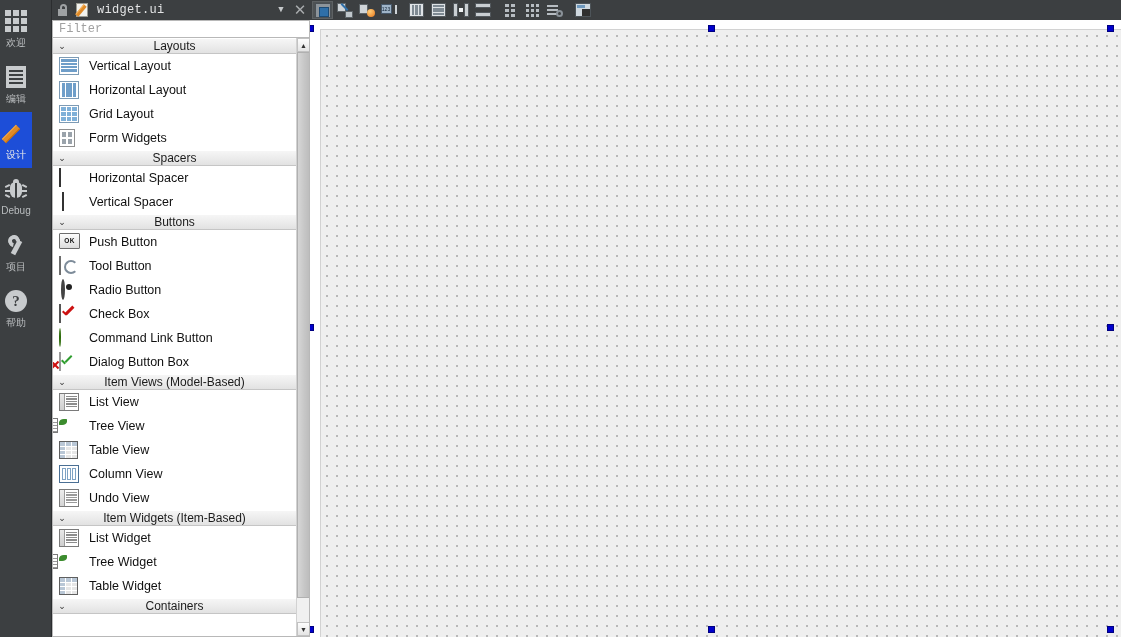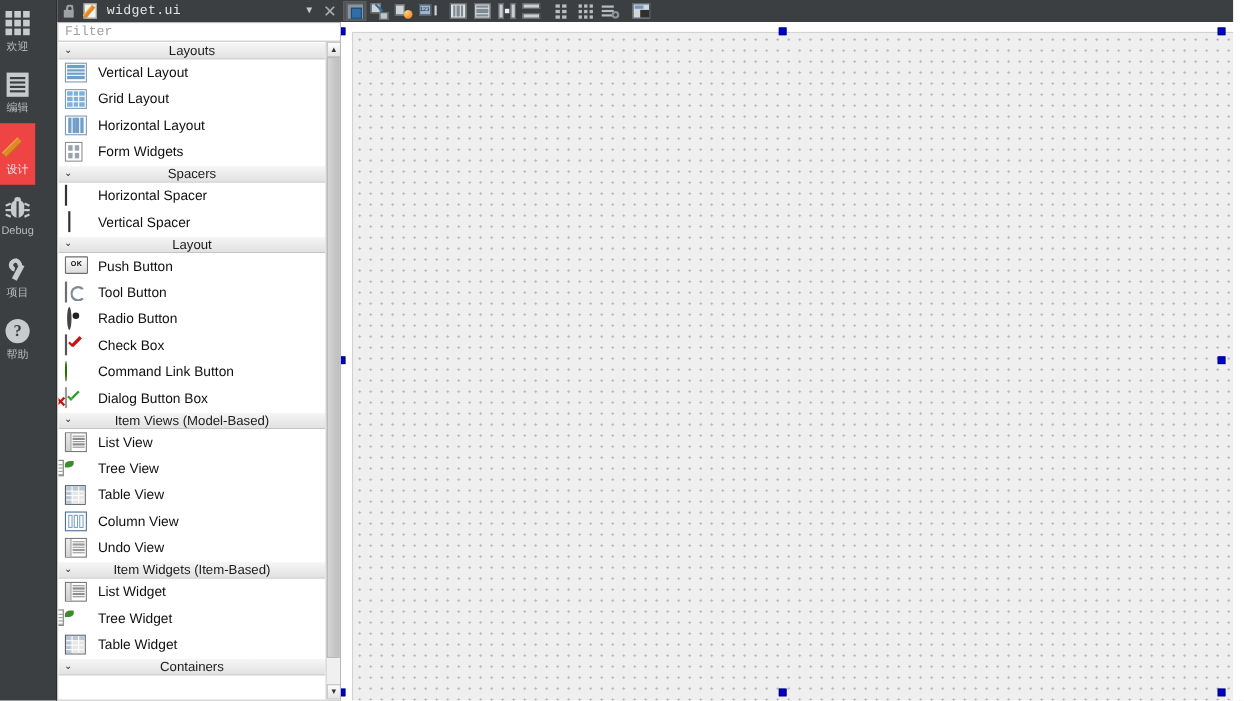--- a/index.html
+++ b/index.html
@@ -26,21 +26,21 @@
     border-right: 1px solid #2b2d2f;
   }
   .mode-item {
     width: 32px; height: 56px;
     display: flex; flex-direction: column;
     align-items: center; justify-content: center;
     color: #b5b8ba;
     cursor: pointer;
     position: relative;
   }
-  .mode-item.active { background: #ef4444; }
+  .mode-item.active { background: #1d4ed8; }
   .mode-glyph {
     width: 26px; height: 26px;
     display: flex; align-items: center; justify-content: center;
     margin-bottom: 3px;
   }
   .mode-label {
     font-size: 10px;
     line-height: 11px;
     letter-spacing: 0px;
     color: #b9bcbe;
@@ -441,44 +441,44 @@
                 <i></i>
                 <i></i>
                 <i></i>
                 <i></i>
               </span>
             </span>
             <span class="w-label">Vertical Layout</span>
           </div>
           <div class="w-item">
             <span class="w-ico">
+              <span class="ico-hlayout">
+                <i></i>
+                <i></i>
+                <i></i>
+                <i></i>
+              </span>
+            </span>
+            <span class="w-label">Horizontal Layout</span>
+          </div>
+          <div class="w-item">
+            <span class="w-ico">
               <span class="ico-glayout">
                 <i></i>
                 <i></i>
                 <i></i>
                 <i></i>
                 <i></i>
                 <i></i>
                 <i></i>
                 <i></i>
                 <i></i>
               </span>
             </span>
             <span class="w-label">Grid Layout</span>
-          </div>
-          <div class="w-item">
-            <span class="w-ico">
-              <span class="ico-hlayout">
-                <i></i>
-                <i></i>
-                <i></i>
-                <i></i>
-              </span>
-            </span>
-            <span class="w-label">Horizontal Layout</span>
           </div>
           <div class="w-item">
             <span class="w-ico">
               <span class="ico-flayout">
                 <i></i>
                 <i></i>
                 <i></i>
                 <i></i>
               </span>
             </span>
@@ -491,21 +491,21 @@
           <div class="w-item">
             <span class="w-ico"><span class="ico-hspacer"></span></span>
             <span class="w-label">Horizontal Spacer</span>
           </div>
           <div class="w-item">
             <span class="w-ico"><span class="ico-vspacer"></span></span>
             <span class="w-label">Vertical Spacer</span>
           </div>
           <div class="group-header">
             <span class="group-arrow">⌄</span>
-            <span class="group-title">Layout</span>
+            <span class="group-title">Buttons</span>
           </div>
           <div class="w-item">
             <span class="w-ico">
               <span class="ico-push">OK</span>
             </span>
             <span class="w-label">Push Button</span>
           </div>
           <div class="w-item">
             <span class="w-ico"><span class="ico-tool"></span></span>
             <span class="w-label">Tool Button</span>

